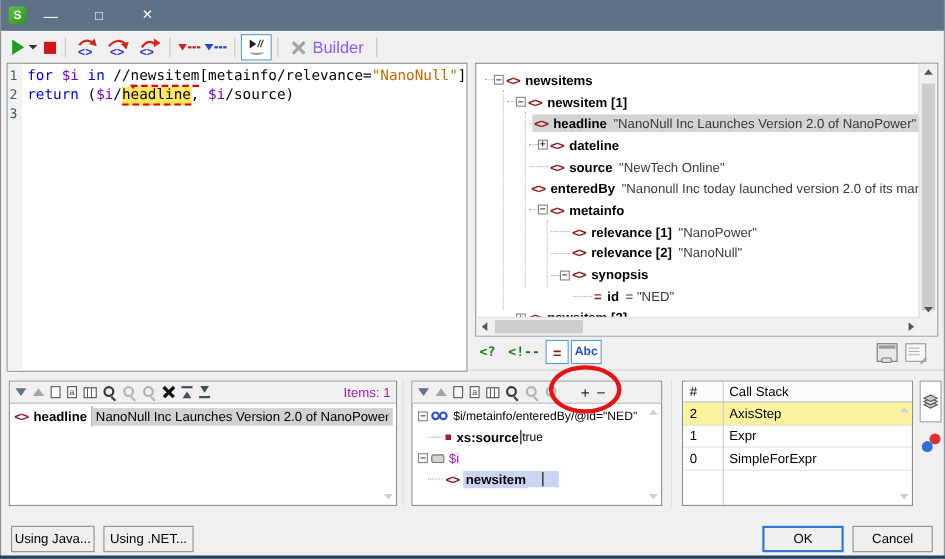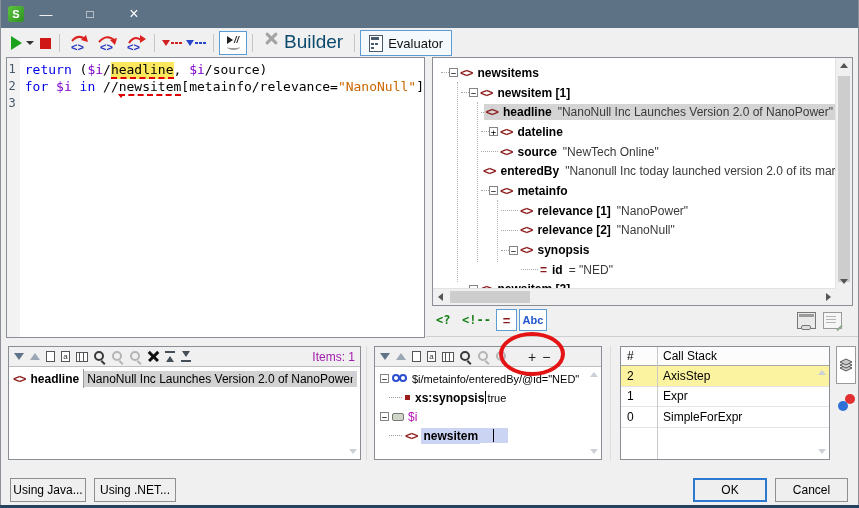--- a/index.html
+++ b/index.html
@@ -31,21 +31,21 @@
   .step-btn svg{display:block;}
   .bp-icon{display:flex;align-items:center;gap:1px;padding:0 2px;}
   .bp-tri{width:0;height:0;border-left:4px solid transparent;border-right:4px solid transparent;border-top:6px solid #d02020;}
   .bp-dash{width:3px;height:2px;background:#d02020;}
   .bp-blue .bp-tri{border-top-color:#2746c8;}
   .bp-blue .bp-dash{background:#2746c8;}
   .toggle-btn{border:1px solid #5d9bd3;background:#fff;width:26px;height:22px;display:flex;flex-direction:column;align-items:center;justify-content:center;}
   .tg-top{display:flex;align-items:center;gap:1px;font-size:9px;font-style:italic;font-weight:bold;color:#222;line-height:8px;}
   .tg-play{width:0;height:0;border-left:6px solid #222;border-top:4px solid transparent;border-bottom:4px solid transparent;}
   .tg-base{width:13px;height:4px;border-bottom:2px solid #9a9a9a;border-radius:0 0 60% 60%;}
-  .builder-btn{display:flex;gap:5px;padding:0 6px;height:24px;color:#0c4a6e;font-size:19px;}
+  .builder-btn{display:flex;align-items:center;gap:5px;padding:0 6px;height:24px;color:#8b5cf6;font-size:15px;}
   .cross-icon{position:relative;width:15px;height:15px;}
   .cross-icon::before,.cross-icon::after{content:'';position:absolute;left:0;top:6px;width:15px;height:3px;background:#a3a3a3;border-radius:1px;}
   .cross-icon::before{transform:rotate(45deg);}
   .cross-icon::after{transform:rotate(-45deg);}
   .evaluator-btn{display:flex;align-items:center;gap:5px;padding:0 8px;height:24px;border:1px solid #5d9bd3;background:#f4f9fe;font-size:13px;color:#111;}
   .calc-icon{width:12px;height:15px;border:1px solid #4a5a6e;background:#fff;
     background-image:linear-gradient(#4a5a6e,#4a5a6e),linear-gradient(#4a5a6e,#4a5a6e),linear-gradient(#4a5a6e,#4a5a6e),linear-gradient(#4a5a6e,#4a5a6e);
     background-size:8px 3px,3px 2px,3px 2px,3px 2px;
     background-position:1px 1px,1px 7px,5px 7px,1px 11px;background-repeat:no-repeat;}
 
@@ -254,35 +254,31 @@
     <div class="toggle-btn">
       <span class="tg-top"><span class="tg-play"></span>//</span>
       <span class="tg-base"></span>
     </div>
     <span class="tb-sep"></span>
     <div class="builder-btn">
       <span class="cross-icon"></span>
       <span>Builder</span>
     </div>
     <span class="tb-sep"></span>
-    <div class="evaluator-btn">
-      <span class="calc-icon"></span>
-      <span>Evaluator</span>
-    </div>
   </div>
 
   <div class="abs editor">
     <div class="gutter">
         <div class="ln">1</div>
         <div class="ln">2</div>
         <div class="ln">3</div>
       </div>
     <div class="code">
+        <div class="code-line"><span class="seg-kw">for </span><span class="seg-var">$i</span><span class="seg-plain"> </span><span class="seg-kw">in</span><span class="seg-plain"> //</span><span class="seg-mark">newsitem</span><span class="seg-plain">[metainfo/relevance=</span><span class="seg-str">"NanoNull"</span><span class="seg-plain">]</span></div>
         <div class="code-line"><span class="seg-kw">return</span><span class="seg-plain"> (</span><span class="seg-var">$i</span><span class="seg-plain">/</span><span class="seg-hl">headline</span><span class="seg-plain">, </span><span class="seg-var">$i</span><span class="seg-plain">/source)</span></div>
-        <div class="code-line"><span class="seg-kw">for </span><span class="seg-var">$i</span><span class="seg-plain"> </span><span class="seg-kw">in</span><span class="seg-plain"> //</span><span class="seg-mark">newsitem</span><span class="seg-plain">[metainfo/relevance=</span><span class="seg-str">"NanoNull"</span><span class="seg-plain">]</span></div>
         <div class="code-line"></div>
       </div>
   </div>
 
   <div class="abs tree-panel">
     <div class="tree-content">
       <div class="vguide" style="left:24px;top:24px;height:200px;"></div>
       <div class="vguide" style="left:44px;top:44px;height:160px;"></div>
       <div class="vguide" style="left:64px;top:142px;height:62px;"></div>
     <div class="tree-row" style="padding-left: 8px;">
@@ -446,21 +442,21 @@
     </div>
     <div id="watch-list" style="padding-top:2px;">
         <div class="watch-row">
           <span class="wexpand">−</span>
           <span class="watch-icon"></span>
           <span>$i/metainfo/enteredBy/@id="NED"</span>
         </div>
         <div class="watch-row">
           <span class="wleader"></span>
           <span class="bullet"></span>
-          <span class="wtype">xs:synopsis</span>
+          <span class="wtype">xs:source</span>
           <span class="caret"></span>
           <span>true</span>
         </div>
         <div class="watch-row">
           <span class="wexpand">−</span>
           <span class="pill-icon"></span>
           <span class="var-name">$i</span>
         </div>
         <div class="watch-row">
           <span class="wleader"></span>

